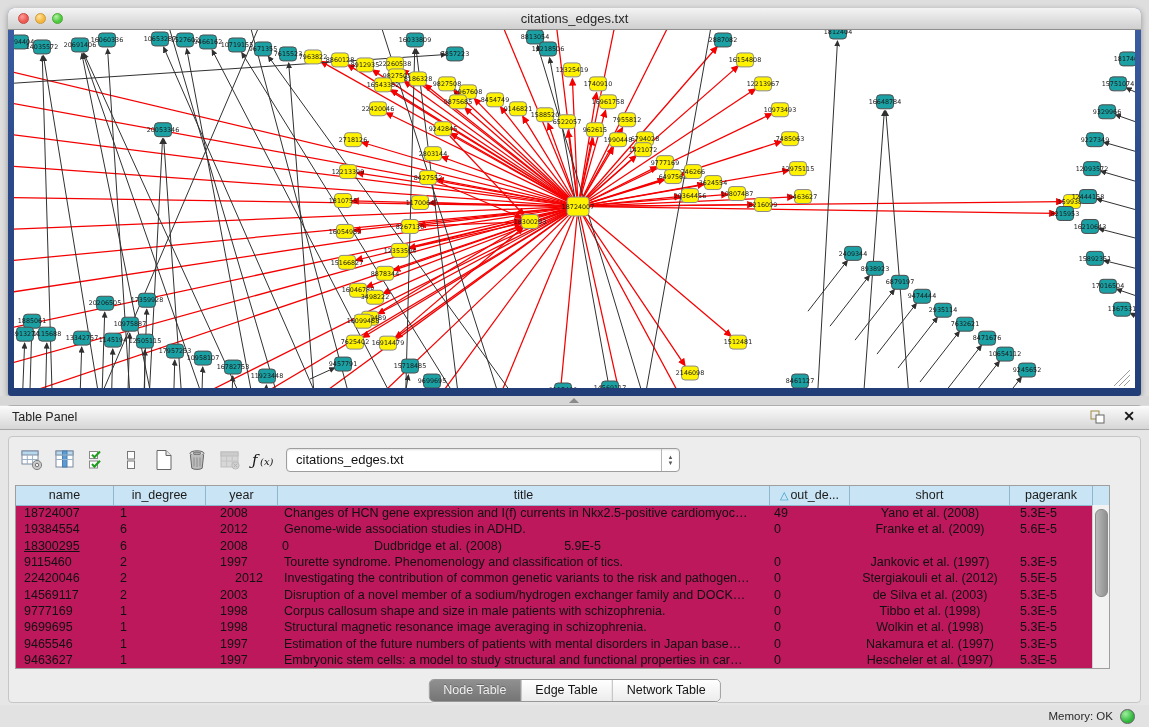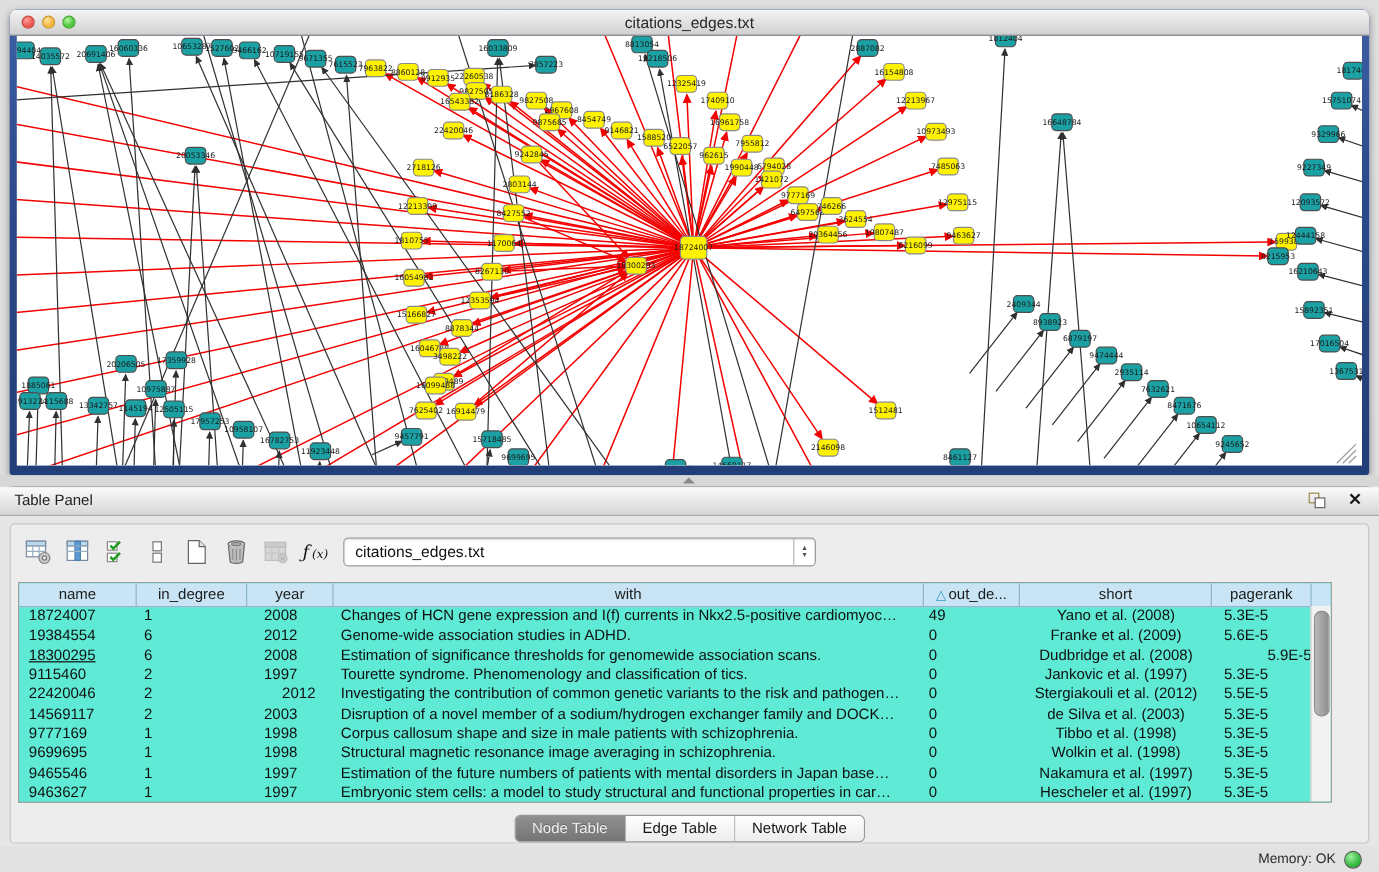--- a/index.html
+++ b/index.html
@@ -71,21 +71,21 @@
   }
   .combo-text{position:absolute;left:9px;top:3px;font-size:13px;color:#111;}
   .combo-step{
     position:absolute;right:0;top:0;bottom:0;width:17px;border-left:1px solid #b5b5b5;
     display:flex;flex-direction:column;align-items:center;justify-content:center;color:#555;
   }
   .combo-step span{font-size:6px;line-height:6px;}
   
   .tbl{
     position:absolute;left:6px;top:48px;width:1095px;height:184px;
-    background:#5eead4;border:1px solid #9e9e9e;box-sizing:border-box;overflow:hidden;
+    background:#be185d;border:1px solid #9e9e9e;box-sizing:border-box;overflow:hidden;
   }
   .thead{display:flex;height:19px;background:#c9e4f4;border-bottom:1px solid #8fb6cc;}
   .th{
     box-sizing:border-box;border-right:1px solid #8fb6cc;
     font-size:12.5px;color:#1b1b1b;text-align:center;line-height:18px;
     overflow:hidden;white-space:nowrap;
   }
   .sort-tri{color:#2f9cc9;font-size:11px;margin-right:2px;}
   .tbody{position:absolute;left:0;top:19px;right:16px;bottom:0;}
   .tr{display:flex;height:16.3px;align-items:center;}
@@ -855,21 +855,21 @@
           <span>▲</span>
           <span>▼</span>
         </span>
     </div>
 
     <div class="tbl">
       <div class="thead" id="tbl-head">
           <div class="th" style="width: 98px;">name</div>
           <div class="th" style="width: 92px;">in_degree</div>
           <div class="th" style="width: 72px;">year</div>
-          <div class="th" style="width: 492px;">with</div>
+          <div class="th" style="width: 492px;">title</div>
           <div class="th" style="width: 80px;"><span class="sort-tri">△</span>out_de...</div>
           <div class="th" style="width: 160px;">short</div>
           <div class="th" style="width: 83px;">pagerank</div>
         </div>
       <div class="tbody" id="tbl-body">
           <div class="tr">
             <div class="td" style="width: 98px; text-align: left; padding-left: 8px;">18724007</div>
             <div class="td" style="width: 92px; text-align: left; padding-left: 6px;">1</div>
             <div class="td" style="width: 72px; text-align: left; padding-left: 14px;">2008</div>
             <div class="td" style="width: 492px; text-align: left; padding-left: 6px;">Changes of HCN gene expression and I(f) currents in Nkx2.5-positive cardiomyoc…</div>
@@ -883,21 +883,20 @@
             <div class="td" style="width: 72px; text-align: left; padding-left: 14px;">2012</div>
             <div class="td" style="width: 492px; text-align: left; padding-left: 6px;">Genome-wide association studies in ADHD.</div>
             <div class="td" style="width: 80px; text-align: left; padding-left: 4px;">0</div>
             <div class="td" style="width: 160px; text-align: center;">Franke et al. (2009)</div>
             <div class="td" style="width: 83px; text-align: left; padding-left: 10px;">5.6E-5</div>
           </div>
           <div class="tr">
             <div class="td" style="width: 98px; text-align: left; padding-left: 8px; text-decoration: underline;">18300295</div>
             <div class="td" style="width: 92px; text-align: left; padding-left: 6px;">6</div>
             <div class="td" style="width: 72px; text-align: left; padding-left: 14px;">2008</div>
-            <div class="td" style="width: 492px; text-align: left; padding-left: 6px;">Estimation of significance thresholds for genomewide association scans.</div>
             <div class="td" style="width: 80px; text-align: left; padding-left: 4px;">0</div>
             <div class="td" style="width: 160px; text-align: center;">Dudbridge et al. (2008)</div>
             <div class="td" style="width: 83px; text-align: right; padding-left: 10px;">5.9E-5</div>
           </div>
           <div class="tr">
             <div class="td" style="width: 98px; text-align: left; padding-left: 8px;">9115460</div>
             <div class="td" style="width: 92px; text-align: left; padding-left: 6px;">2</div>
             <div class="td" style="width: 72px; text-align: left; padding-left: 14px;">1997</div>
             <div class="td" style="width: 492px; text-align: left; padding-left: 6px;">Tourette syndrome. Phenomenology and classification of tics.</div>
             <div class="td" style="width: 80px; text-align: left; padding-left: 4px;">0</div>

